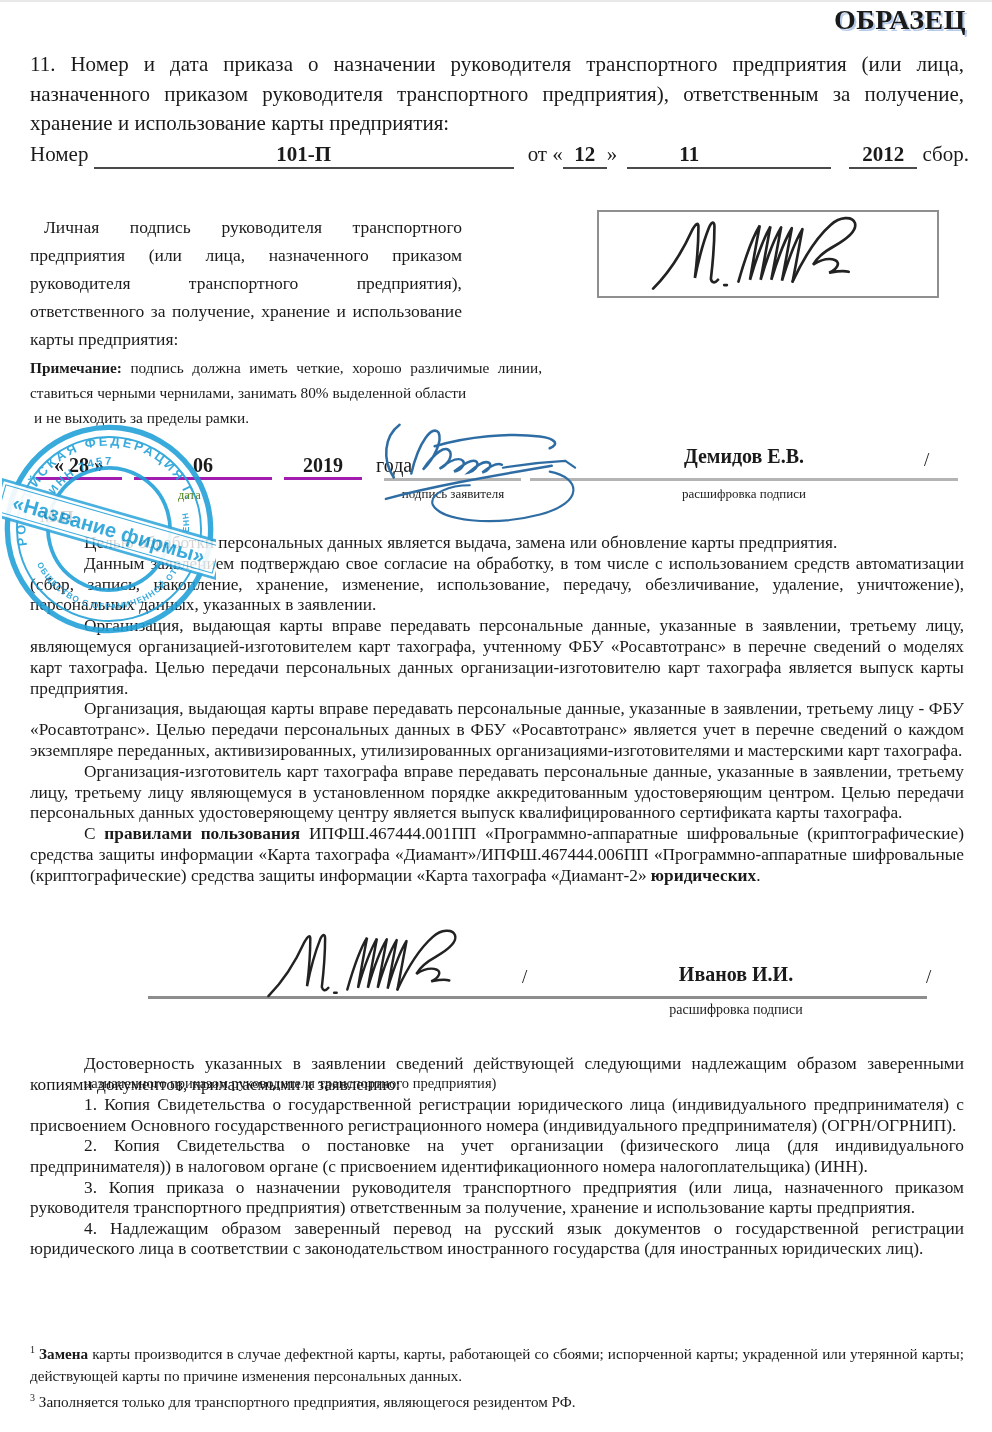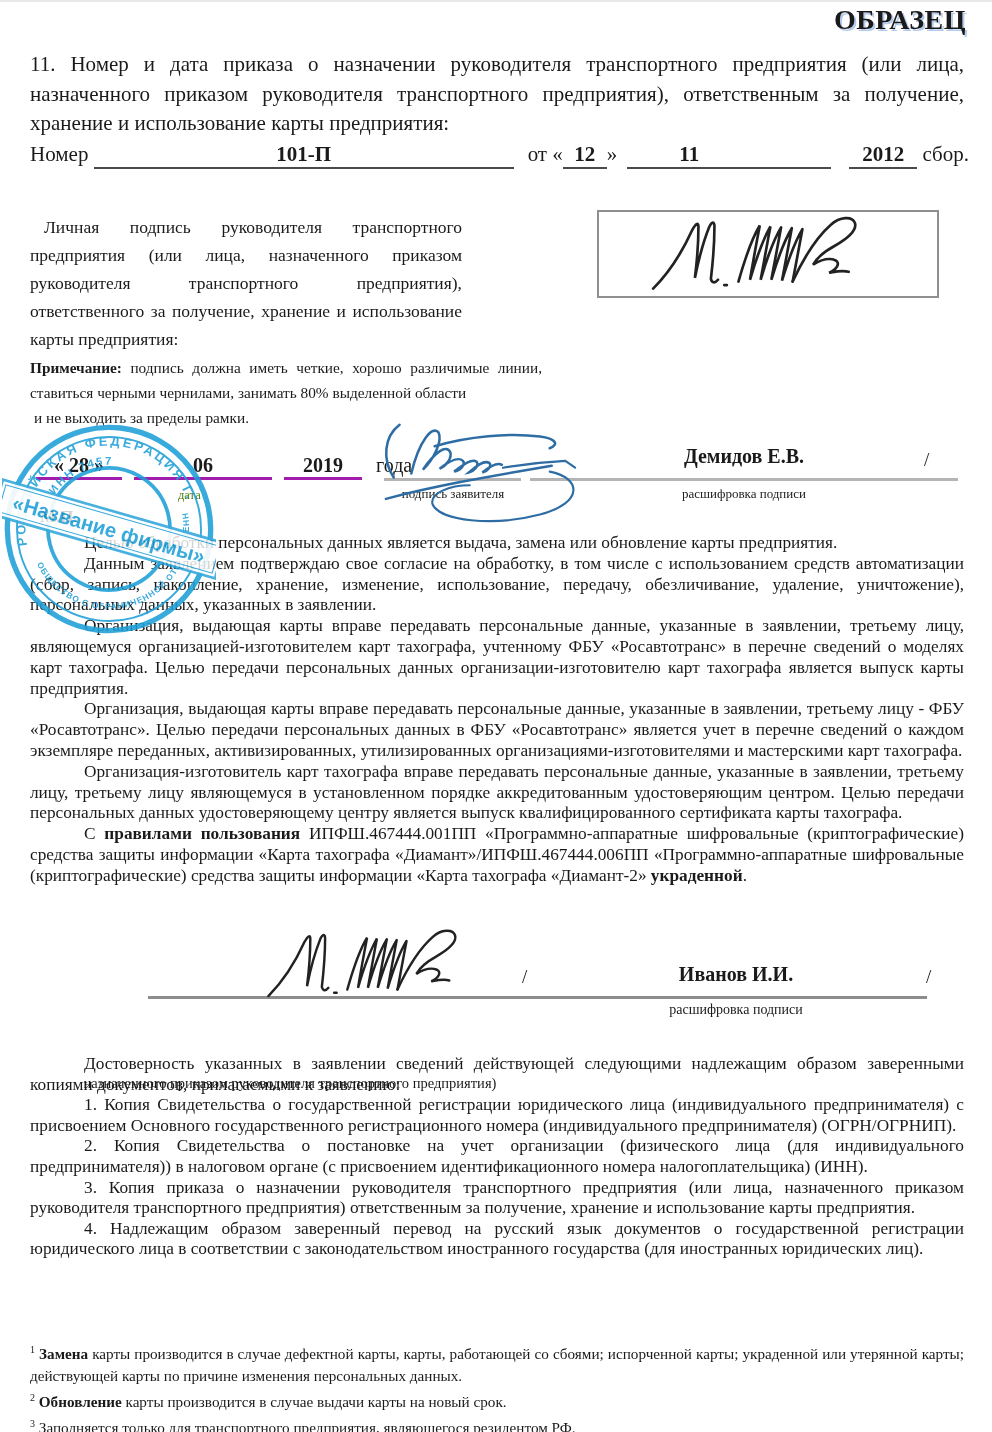--- a/index.html
+++ b/index.html
@@ -167,21 +167,21 @@
   <div class="abs appl-name">Демидов Е.В.</div>
   <div class="abs appl-name-cap">расшифровка подписи</div>
   <div class="abs slash1">/</div>
 
   <div class="abs consent">
     <p>Целью обработки персональных данных является выдача, замена или обновление карты предприятия.</p>
     <p>Данным заявлением подтверждаю свое согласие на обработку, в том числе с использованием средств автоматизации (сбор, запись, накопление, хранение, изменение, использование, передачу, обезличивание, удаление, уничтожение), персональных данных, указанных в заявлении.</p>
     <p>Организация, выдающая карты вправе передавать персональные данные, указанные в заявлении, третьему лицу, являющемуся организацией-изготовителем карт тахографа, учтенному ФБУ «Росавтотранс» в перечне сведений о моделях карт тахографа. Целью передачи персональных данных организации-изготовителю карт тахографа является выпуск карты предприятия.</p>
     <p>Организация, выдающая карты вправе передавать персональные данные, указанные в заявлении, третьему лицу - ФБУ «Росавтотранс». Целью передачи персональных данных в ФБУ «Росавтотранс» является учет в перечне сведений о каждом экземпляре переданных, активизированных, утилизированных организациями-изготовителями и мастерскими карт тахографа.</p>
     <p>Организация-изготовитель карт тахографа вправе передавать персональные данные, указанные в заявлении, третьему лицу, третьему лицу являющемуся в установленном порядке аккредитованным удостоверяющим центром. Целью передачи персональных данных удостоверяющему центру является выпуск квалифицированного сертификата карты тахографа.</p>
-    <p><span>С </span><span class="b">правилами пользования</span><span> ИПФШ.467444.001ПП «Программно-аппаратные шифровальные (криптографические) средства защиты информации «Карта тахографа «Диамант»/ИПФШ.467444.006ПП «Программно-аппаратные шифровальные (криптографические) средства защиты информации «Карта тахографа «Диамант-2» </span><span class="b">украденной</span><span>.</span></p>
+    <p><span>С </span><span class="b">правилами пользования</span><span> ИПФШ.467444.001ПП «Программно-аппаратные шифровальные (криптографические) средства защиты информации «Карта тахографа «Диамант»/ИПФШ.467444.006ПП «Программно-аппаратные шифровальные (криптографические) средства защиты информации «Карта тахографа «Диамант-2» </span><span class="b">юридических</span><span>.</span></p>
   </div>
 
   <svg class="abs head-sig-svg" width="380" height="74" viewBox="0 0 320 90">
     <use href="#scrawl"></use>
   </svg>
   <div class="abs head-sig-line"></div>
   <div class="abs head-sig-cap2">назначенного приказом руководителя транспортного предприятия)</div>
   <div class="abs head-slash1">/</div>
   <div class="abs head-name">Иванов И.И.</div>
   <div class="abs head-name-line"></div>
@@ -191,21 +191,20 @@
   <div class="abs documents">
     <p>Достоверность указанных в заявлении сведений действующей следующими надлежащим образом заверенными копиями документов, прилагаемыми к заявлению:</p>
     <p>1. Копия Свидетельства о государственной регистрации юридического лица (индивидуального предпринимателя) с присвоением Основного государственного регистрационного номера (индивидуального предпринимателя) (ОГРН/ОГРНИП).</p>
     <p>2. Копия Свидетельства о постановке на учет организации (физического лица (для индивидуального предпринимателя)) в налоговом органе (с присвоением идентификационного номера налогоплательщика) (ИНН).</p>
     <p>3. Копия приказа о назначении руководителя транспортного предприятия (или лица, назначенного приказом руководителя транспортного предприятия) ответственным за получение, хранение и использование карты предприятия.</p>
     <p>4. Надлежащим образом заверенный перевод на русский язык документов о государственной регистрации юридического лица в соответствии с законодательством иностранного государства (для иностранных юридических лиц).</p>
   </div>
 
   <div class="abs footnotes">
     <p><sup>1</sup> <span class="b">Замена</span><span> карты производится в случае дефектной карты, карты, работающей со сбоями; испорченной карты; украденной или утерянной карты; действующей карты по причине изменения персональных данных.</span></p>
-    <p><sup>2</sup> <span class="b">Обновление</span><span> карты производится в случае выдачи карты на новый срок.</span></p>
     <p><sup>3</sup> <span class="b"></span><span>Заполняется только для транспортного предприятия, являющегося резидентом РФ.</span></p>
   </div>
 
   <svg width="0" height="0" style="position:absolute;" aria-hidden="true">
     <defs>
       <g id="scrawl" fill="none" stroke="#222" stroke-width="3" stroke-linecap="round">
         <path d="M6 84 C28 62 40 40 50 18 C54 11 57 9 57 14 C57 34 55 56 53 72 C57 52 63 30 69 15 C72 8 75 8 75 14 C75 34 73 56 71 73 C72 77 75 79 79 74"></path>
         <path d="M86 80 l3 0"></path>
         <path d="M102 76 C110 48 118 26 126 13 C122 34 118 56 115 74 C122 50 130 28 138 14 C134 35 130 57 127 74 C134 50 142 28 150 15 C146 36 142 57 139 74 C146 51 154 29 162 16 C158 37 154 58 151 75 C158 52 166 30 174 17 C170 38 166 59 163 76"></path>
         <path d="M163 76 C176 48 190 26 206 12 C216 3 230 2 233 10 C236 19 224 28 210 36 C199 42 190 50 186 57 C194 52 204 49 211 52 C217 55 213 62 204 66 C210 65 219 63 226 65"></path>

